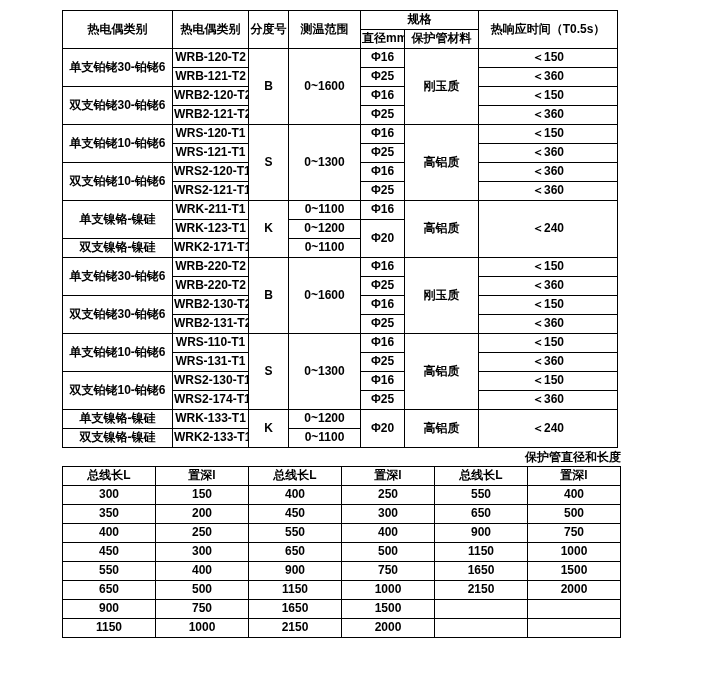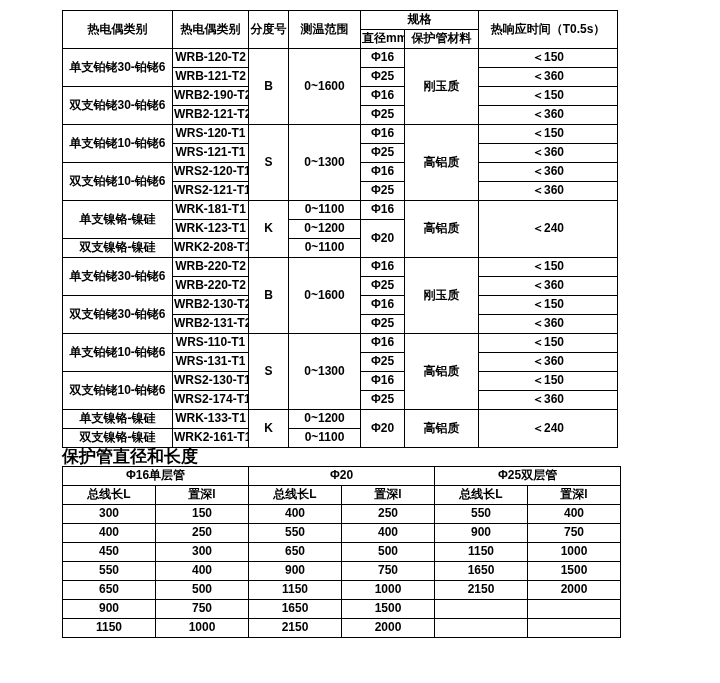--- a/index.html
+++ b/index.html
@@ -22,25 +22,25 @@
     vertical-align: middle;
     padding: 0 1px;
     overflow: hidden;
     white-space: nowrap;
     height: 19px;
     line-height: 1.1;
   }
   .t1 { width: 555px; padding-left: 44px; }
   .t2 { width: 558px; }
   .caption {
-    font-size: 17px;
+    font-size: 12px;
     font-weight: bold;
     height: 18px;
     line-height: 18px;
-    text-align: left;
+    text-align: right;
   }
 </style>
 </head>
 <body>
 
 <div class="page">
 
   <table class="t1">
     <colgroup>
       <col style="width:110px">
@@ -75,21 +75,21 @@
           <td rowspan="4">刚玉质</td>
           <td>＜150</td>
         </tr>
         <tr>
           <td>WRB-121-T2</td>
           <td>Φ25</td>
           <td>＜360</td>
         </tr>
         <tr>
           <td rowspan="2">双支铂铑30-铂铑6</td>
-          <td>WRB2-190-T2</td>
+          <td>WRB2-120-T2</td>
           <td>Φ16</td>
           <td>＜150</td>
         </tr>
         <tr>
           <td>WRB2-121-T2</td>
           <td>Φ25</td>
           <td>＜360</td>
         </tr>
         <tr>
           <td rowspan="2">单支铂铑10-铂铑6</td>
@@ -111,35 +111,35 @@
           <td>Φ16</td>
           <td>＜360</td>
         </tr>
         <tr>
           <td>WRS2-121-T1</td>
           <td>Φ25</td>
           <td>＜360</td>
         </tr>
         <tr>
           <td rowspan="2">单支镍铬-镍硅</td>
-          <td>WRK-181-T1</td>
+          <td>WRK-211-T1</td>
           <td rowspan="3">K</td>
           <td>0~1100</td>
           <td>Φ16</td>
           <td rowspan="3">高铝质</td>
           <td rowspan="3">＜240</td>
         </tr>
         <tr>
           <td>WRK-123-T1</td>
           <td>0~1200</td>
           <td rowspan="2">Φ20</td>
         </tr>
         <tr>
           <td>双支镍铬-镍硅</td>
-          <td>WRK2-208-T1</td>
+          <td>WRK2-171-T1</td>
           <td>0~1100</td>
         </tr>
         <tr>
           <td rowspan="2">单支铂铑30-铂铑6</td>
           <td>WRB-220-T2</td>
           <td rowspan="4">B</td>
           <td rowspan="4">0~1600</td>
           <td>Φ16</td>
           <td rowspan="4">刚玉质</td>
           <td>＜150</td>
@@ -189,62 +189,65 @@
           <td>单支镍铬-镍硅</td>
           <td>WRK-133-T1</td>
           <td rowspan="2">K</td>
           <td>0~1200</td>
           <td rowspan="2">Φ20</td>
           <td rowspan="2">高铝质</td>
           <td rowspan="2">＜240</td>
         </tr>
         <tr>
           <td>双支镍铬-镍硅</td>
-          <td>WRK2-161-T1</td>
+          <td>WRK2-133-T1</td>
           <td>0~1100</td>
         </tr>
       </tbody>
   </table>
 
   <div class="caption">保护管直径和长度</div>
 
   <table class="t2">
     <colgroup>
       <col style="width:93px">
         <col style="width:93px">
         <col style="width:93px">
       <col style="width:93px">
         <col style="width:93px">
         <col style="width:93px">
     </colgroup>
     <thead>
-      <tr id="t2-groups">
-          <th colspan="2">Φ16单层管</th>
-          <th colspan="2">Φ20</th>
-          <th colspan="2">Φ25双层管</th>
-        </tr>
       <tr id="t2-cols">
           <th>总线长L</th>
           <th>置深l</th>
           <th>总线长L</th>
           <th>置深l</th>
           <th>总线长L</th>
           <th>置深l</th>
         </tr>
     </thead>
     <tbody id="t2-body">
         <tr>
           <td>300</td>
           <td>150</td>
           <td>400</td>
           <td>250</td>
           <td>550</td>
           <td>400</td>
         </tr>
         <tr>
+          <td>350</td>
+          <td>200</td>
+          <td>450</td>
+          <td>300</td>
+          <td>650</td>
+          <td>500</td>
+        </tr>
+        <tr>
           <td>400</td>
           <td>250</td>
           <td>550</td>
           <td>400</td>
           <td>900</td>
           <td>750</td>
         </tr>
         <tr>
           <td>450</td>
           <td>300</td>

